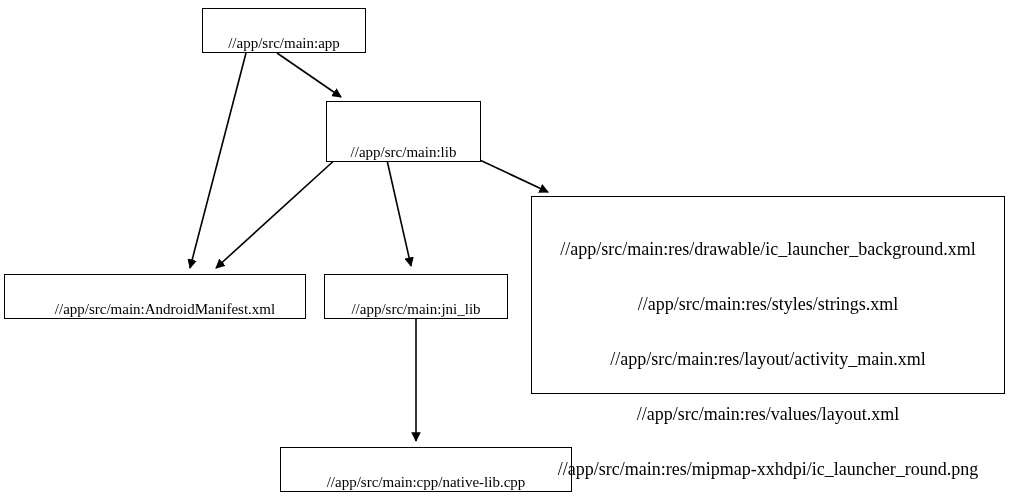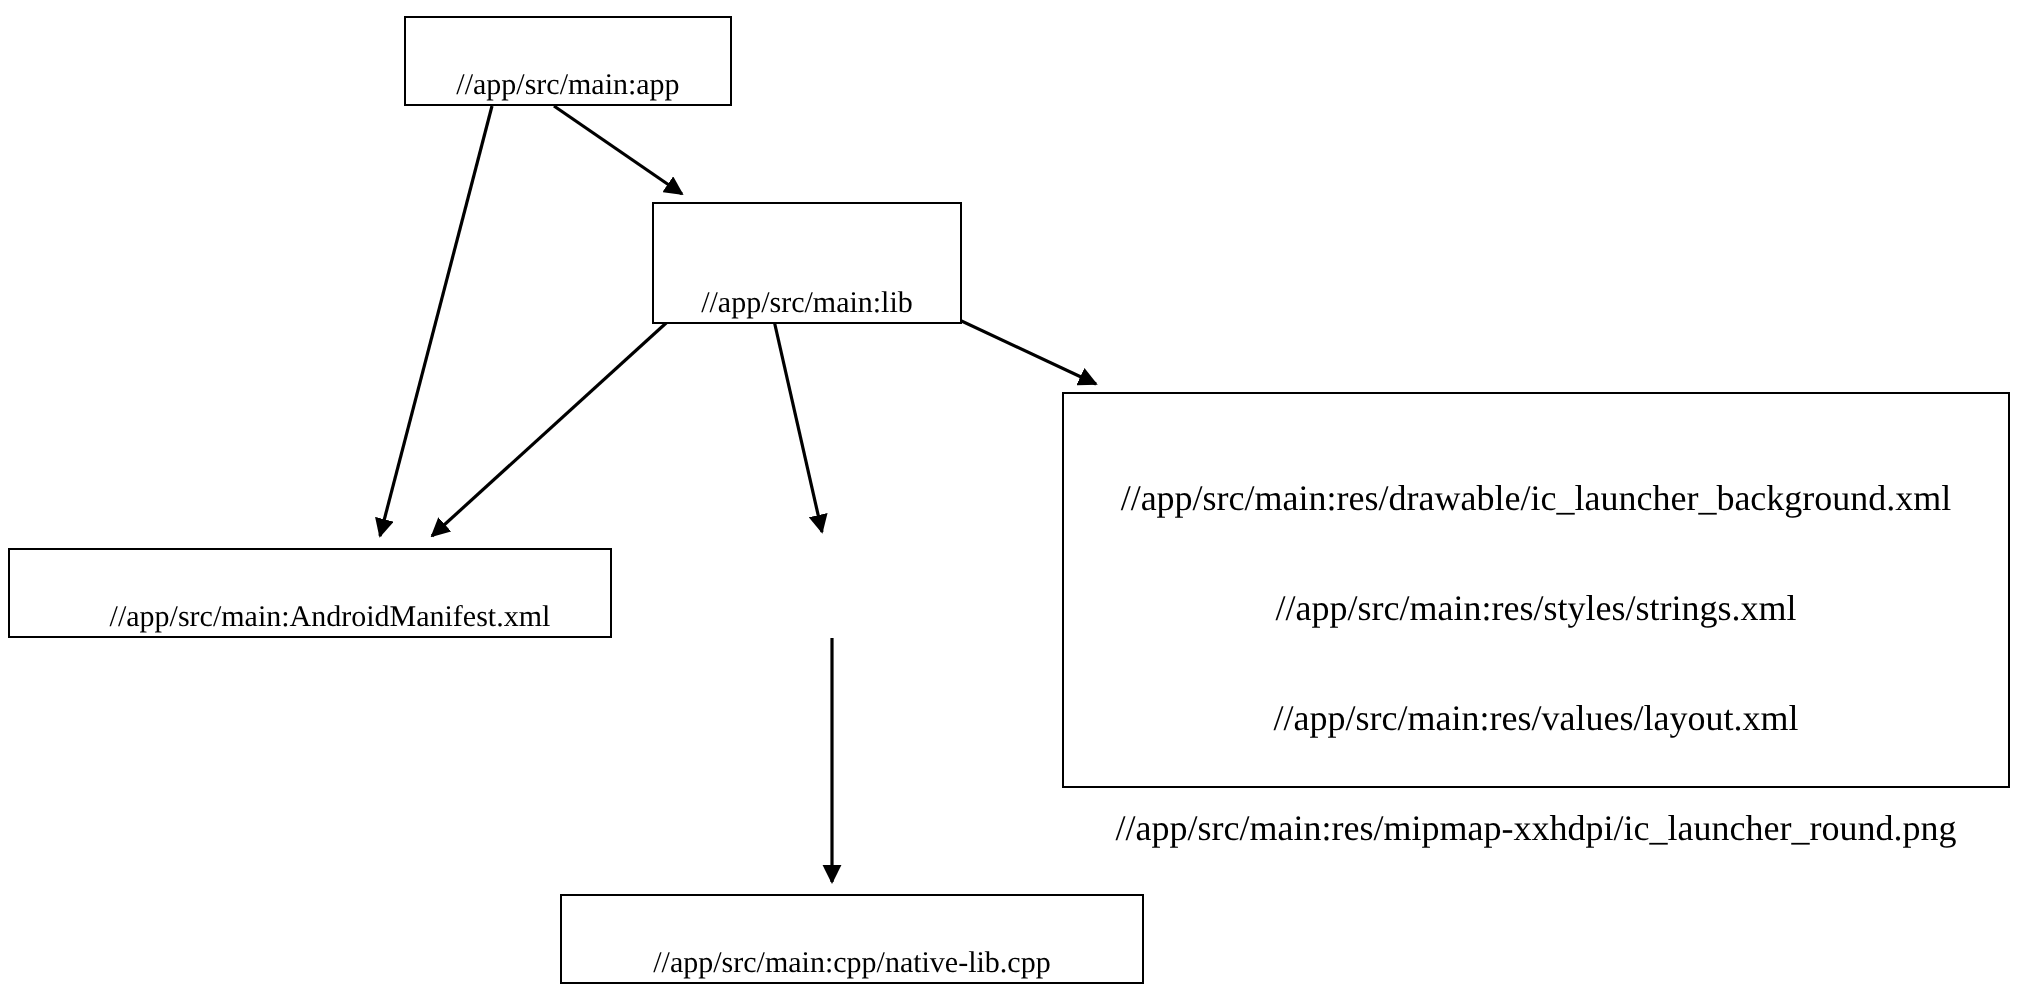--- a/index.html
+++ b/index.html
@@ -80,28 +80,32 @@
   </div>
 
   <div class="node" style="left:302px; top:101px; width:155px; height:61px;margin-left:24px;">
     <span>//app/src/main:lib</span>
   </div>
 
   <div class="node" style="left:4px; top:274px; width:302px; height:45px;padding-left:20px;">
     <span>//app/src/main:AndroidManifest.xml</span>
   </div>
 
+  <div class="node" style="left:324px; top:274px; width:184px; height:45px;">
+    <span>//app/src/main:jni_lib</span>
+  </div>
 
   <div class="node" style="left:280px; top:447px; width:292px; height:45px;">
     <span>//app/src/main:cpp/native-lib.cpp</span>
   </div>
 
   <div class="node multiline" style="left:531px; top:196px; width:474px; height:198px;">
     <span class="ml-line">//app/src/main:res/drawable/ic_launcher_background.xml</span>
     <span class="ml-line">//app/src/main:res/styles/strings.xml</span>
+    <span class="ml-line">//app/src/main:res/layout/activity_main.xml</span>
     <span class="ml-line">//app/src/main:res/values/layout.xml</span>
     <span class="ml-line">//app/src/main:res/mipmap-xxhdpi/ic_launcher_round.png</span>
     
     
     
     
     
   </div>
 
 </div>

